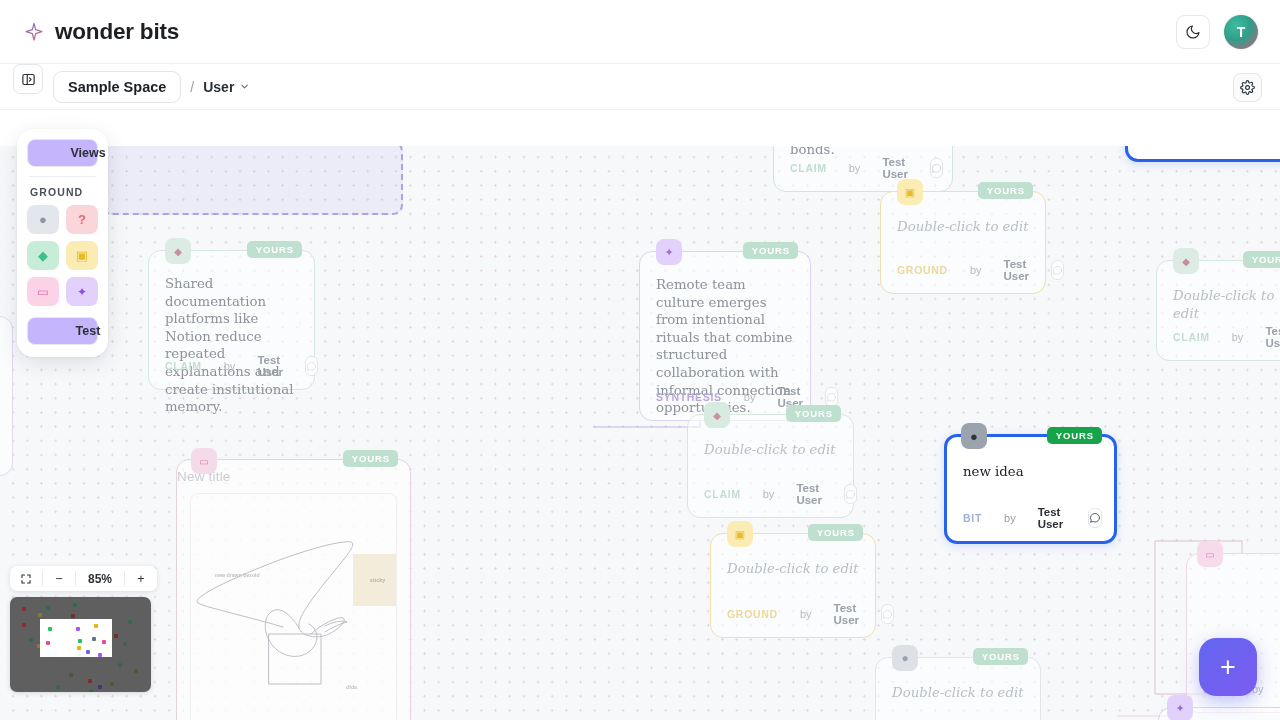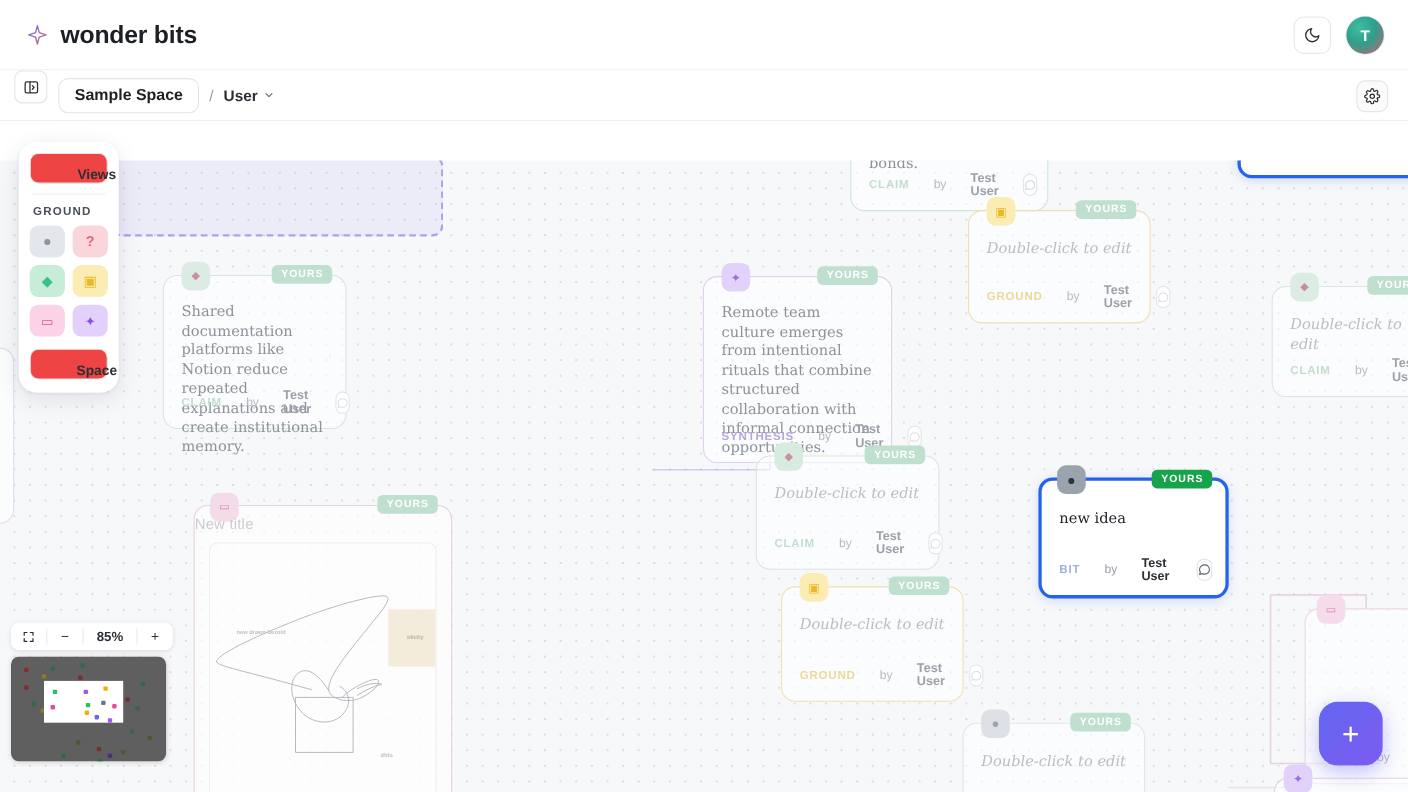--- a/index.html
+++ b/index.html
@@ -154,23 +154,23 @@
   .sk-label { position: absolute; font-size: 5.2px; color: #c4bfc6; font-weight: 700; }
 
   
   .filters-panel {
     position: absolute; left: 17px; top: 129px; width: 91px;
     background: #fff; border-radius: 16px; padding: 10px 10px 12px;
     box-shadow: 0 6px 22px rgba(20,24,35,.10), 0 1px 3px rgba(20,24,35,.06);
     z-index: 50;
   }
   .pill-btn {
-    display: flex; align-items: flex-end; justify-content: center; gap: 7px;
+    display: flex; align-items: center; justify-content: center; gap: 7px;
     height: 28px; border: 1px solid #e6e8eb; border-radius: 8px;
-    font-size: 12.5px; font-weight: 700; color: #2b3035; background: #ef4444; cursor: pointer; padding-left: 44px;
+    font-size: 12.5px; font-weight: 700; color: #2b3035; background: #c4b5fd; cursor: pointer; padding-left: 44px;
   }
   .hr { height: 1px; background: #edeef1; margin: 9px 2px; }
   .filters-label {
     font-size: 10.5px; font-weight: 700; letter-spacing: 1.1px;
     color: #4b5058; margin: 2px 0 7px 3px;
   }
   .swatch-grid { display: grid; grid-template-columns: repeat(2, 32px); gap: 7px; justify-content: center; }
   .sw { width: 32px; height: 29px; border-radius: 8px; display:flex; align-items:center; justify-content:center; cursor: pointer; }
   .spacer9 { height: 11px; }
 
@@ -557,21 +557,21 @@
       <div class="sw" style="background:#e2d2fb;color:#8b4fe0;font-size:12px">
         <span>✦</span>
       </div>
     </div>
     <div class="spacer9"></div>
     <div class="pill-btn">
       <svg width="13" height="11" viewBox="0 0 24 18" fill="none" stroke="#4b5058" stroke-width="1.8" stroke-linecap="round">
         <path d="M3 12 C 7 4, 13 4, 17 9"></path>
         <path d="M17 9 L13.5 8.5 M17 9 L16 5.4"></path>
       </svg>
-      <span>Space</span>
+      <span>Test</span>
     </div>
   </div>
 
 
   <div class="zoombar">
     <div class="zb">
       <svg width="12" height="12" viewBox="0 0 24 24" fill="none" stroke="#2b3035" stroke-width="2.2" stroke-linecap="round">
         <path d="M4 9V4h5"></path>
           <path d="M20 9V4h-5"></path>
           <path d="M4 15v5h5"></path>

